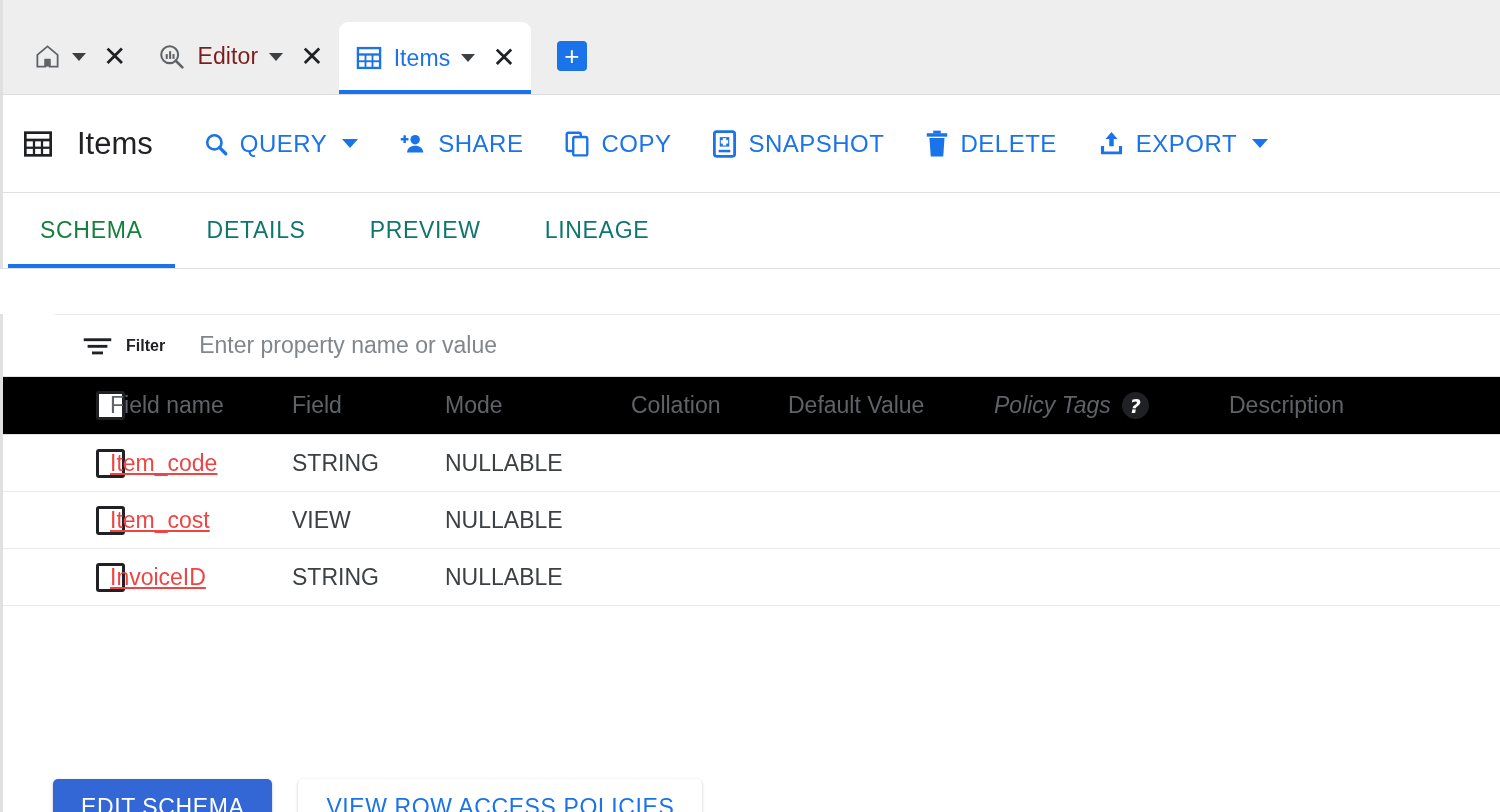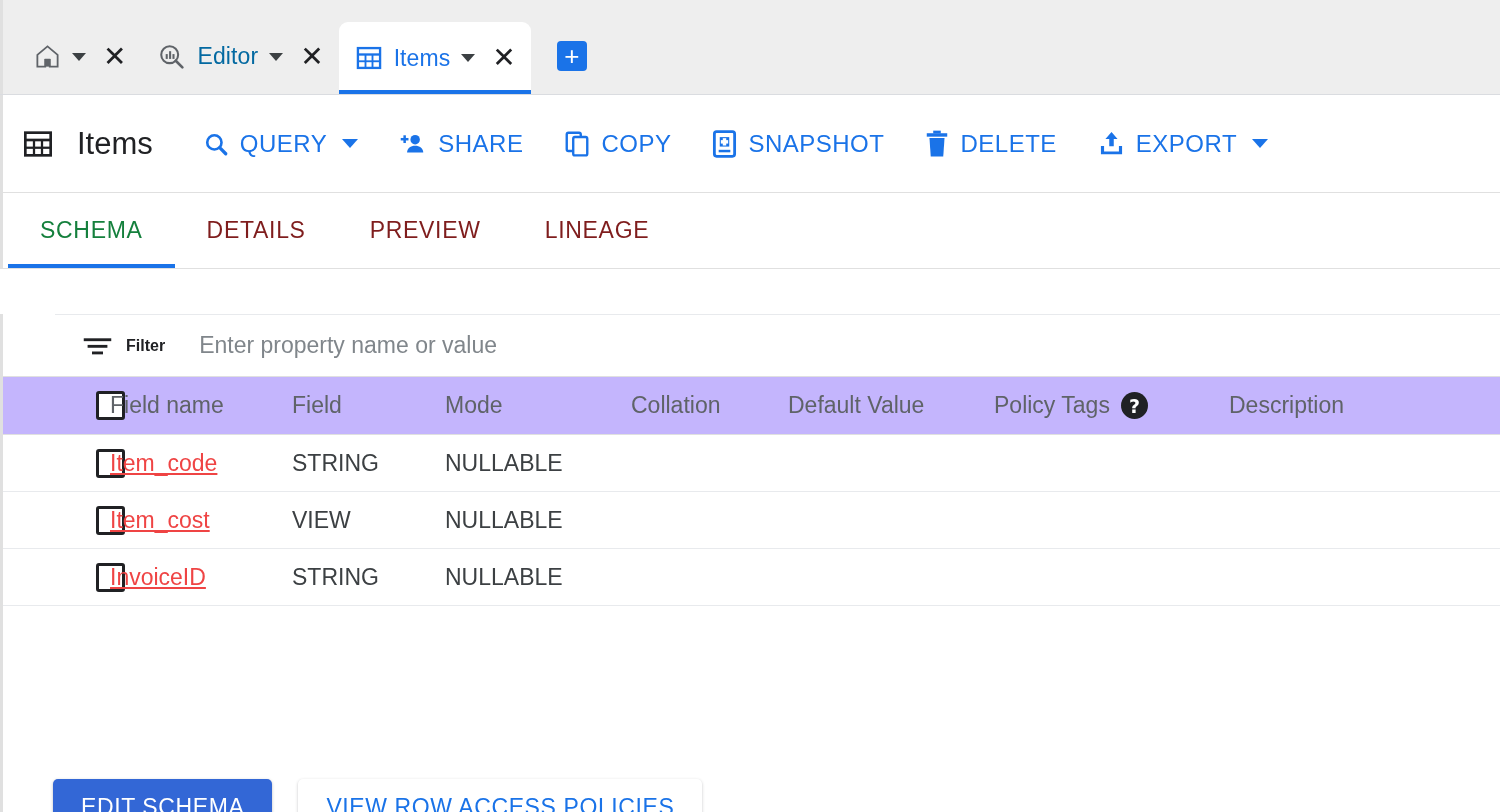--- a/index.html
+++ b/index.html
@@ -44,21 +44,21 @@
   }
   .tab.active::after {
     content: "";
     position: absolute;
     left: 0; right: 0; bottom: 0;
     height: 4px;
     background: #1a73e8;
   }
   .tab-label {
     font-size: 23px;
-    color: #0369a1;
+    color: #7f1d1d;
     letter-spacing: .1px;
     white-space: nowrap;
   }
   .tab.active .tab-label { color: #1a73e8; }
   .caret {
     width: 0; height: 0;
     border-left: 7px solid transparent;
     border-right: 7px solid transparent;
     border-top: 8px solid #3c4043;
     cursor: pointer;
@@ -141,21 +141,21 @@
     left: 0; top: 0; bottom: 0;
     width: 3px;
     background: #e0e0e0;
   }
   .subtab {
     display: flex;
     align-items: center;
     justify-content: center;
     padding: 0 32px;
     font-size: 23px;
-    color: #7f1d1d;
+    color: #0f766e;
     letter-spacing: .7px;
     cursor: pointer;
     position: relative;
     min-width: 100px;
   }
   .subtab.active { color: #15803d; }
   .subtab.active::after {
     content: "";
     position: absolute;
     left: 0; right: 0; bottom: 0;
@@ -200,21 +200,21 @@
     width: 700px;
     background: transparent;
   }
   .filter-input::placeholder { color: #80868b; }
 
   table.schema {
     width: 100%;
     border-collapse: collapse;
     table-layout: fixed;
   }
-  table.schema thead tr { background: #c4b5fd; height: 58px; }
+  table.schema thead tr { background: #000000; height: 58px; }
   table.schema th {
     text-align: left;
     font-weight: normal;
     font-size: 23px;
     color: #5f6368;
     border-bottom: 1px solid #e0e0e0;
     border-top: 1px solid #e0e0e0;
     padding: 0;
   }
   table.schema td {
@@ -223,21 +223,21 @@
     border-bottom: 1px solid #e8eaed;
     height: 57px;
     padding: 0;
   }
   .c-check { width: 110px; padding-left: 0 !important; }
   .c-field { width: 182px; }
   .c-type  { width: 153px; }
   .c-mode  { width: 186px; }
   .c-coll  { width: 157px; }
   .c-def   { width: 206px; }
-  .c-pol   { width: 235px; }
+  .c-pol   { width: 235px; font-style: italic; }
   .c-desc  { width: auto; }
 
   .chk {
     width: 29px; height: 29px;
     border: 3px solid #202124;
     border-radius: 3px;
     background: #fff;
     margin-left: 96px;
     cursor: pointer;
   }

